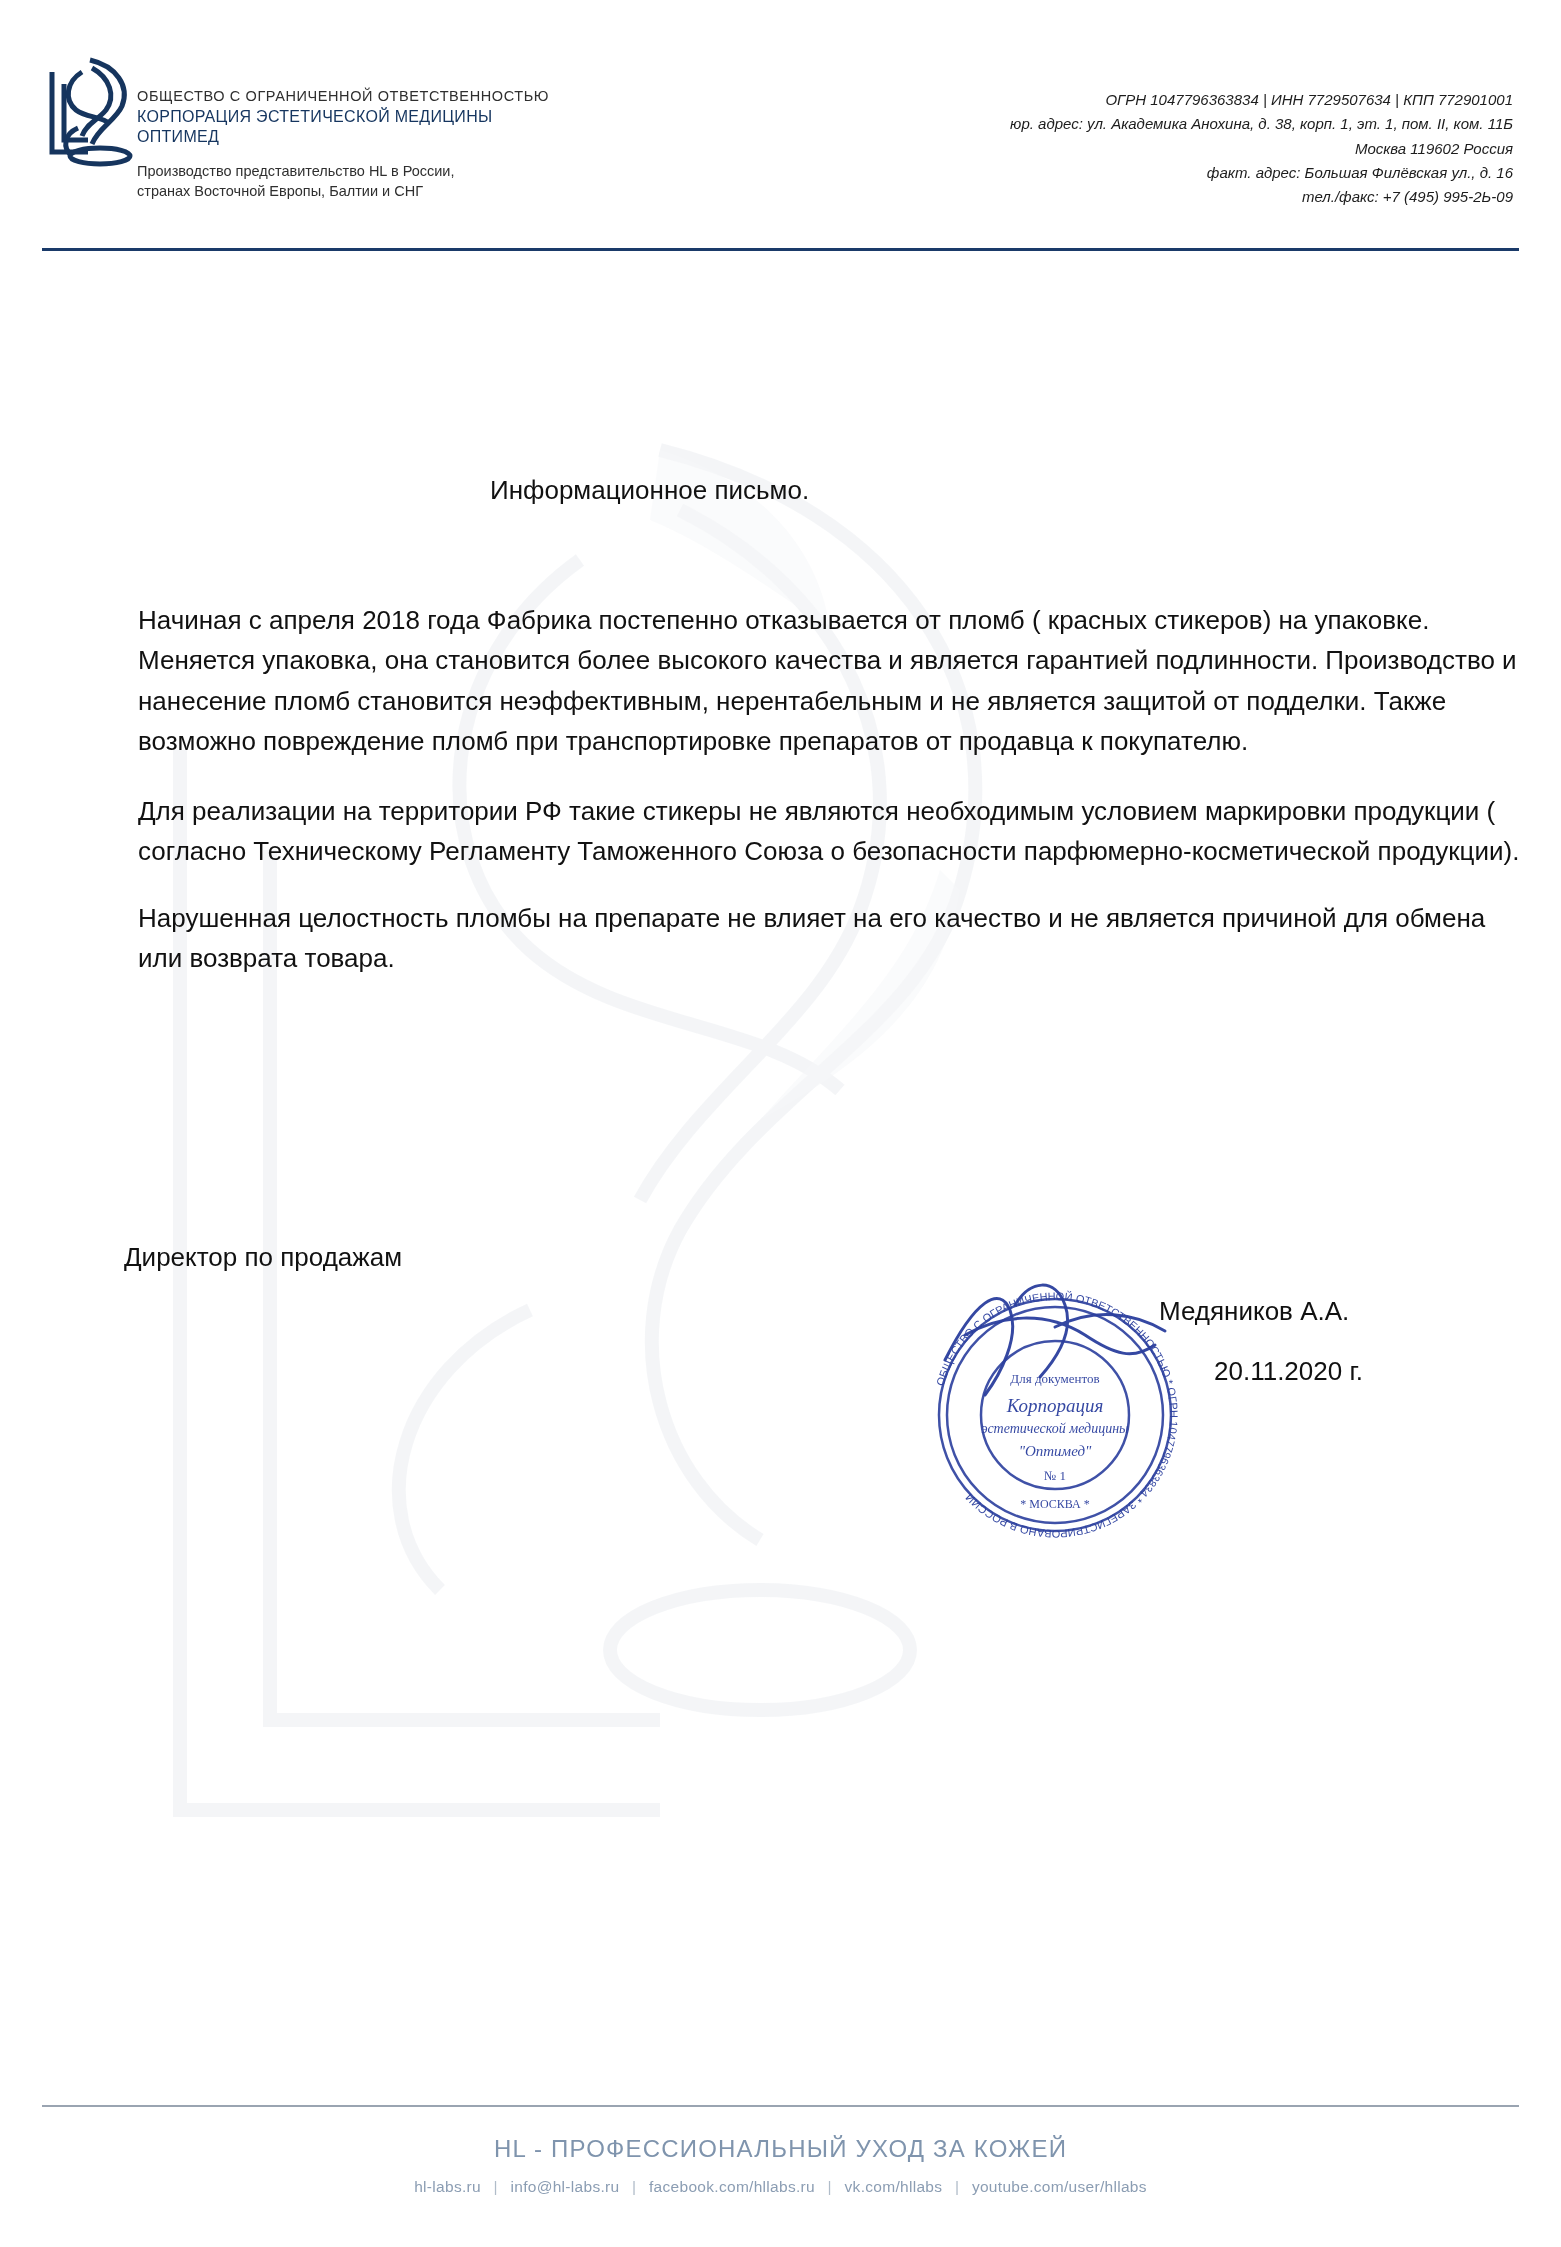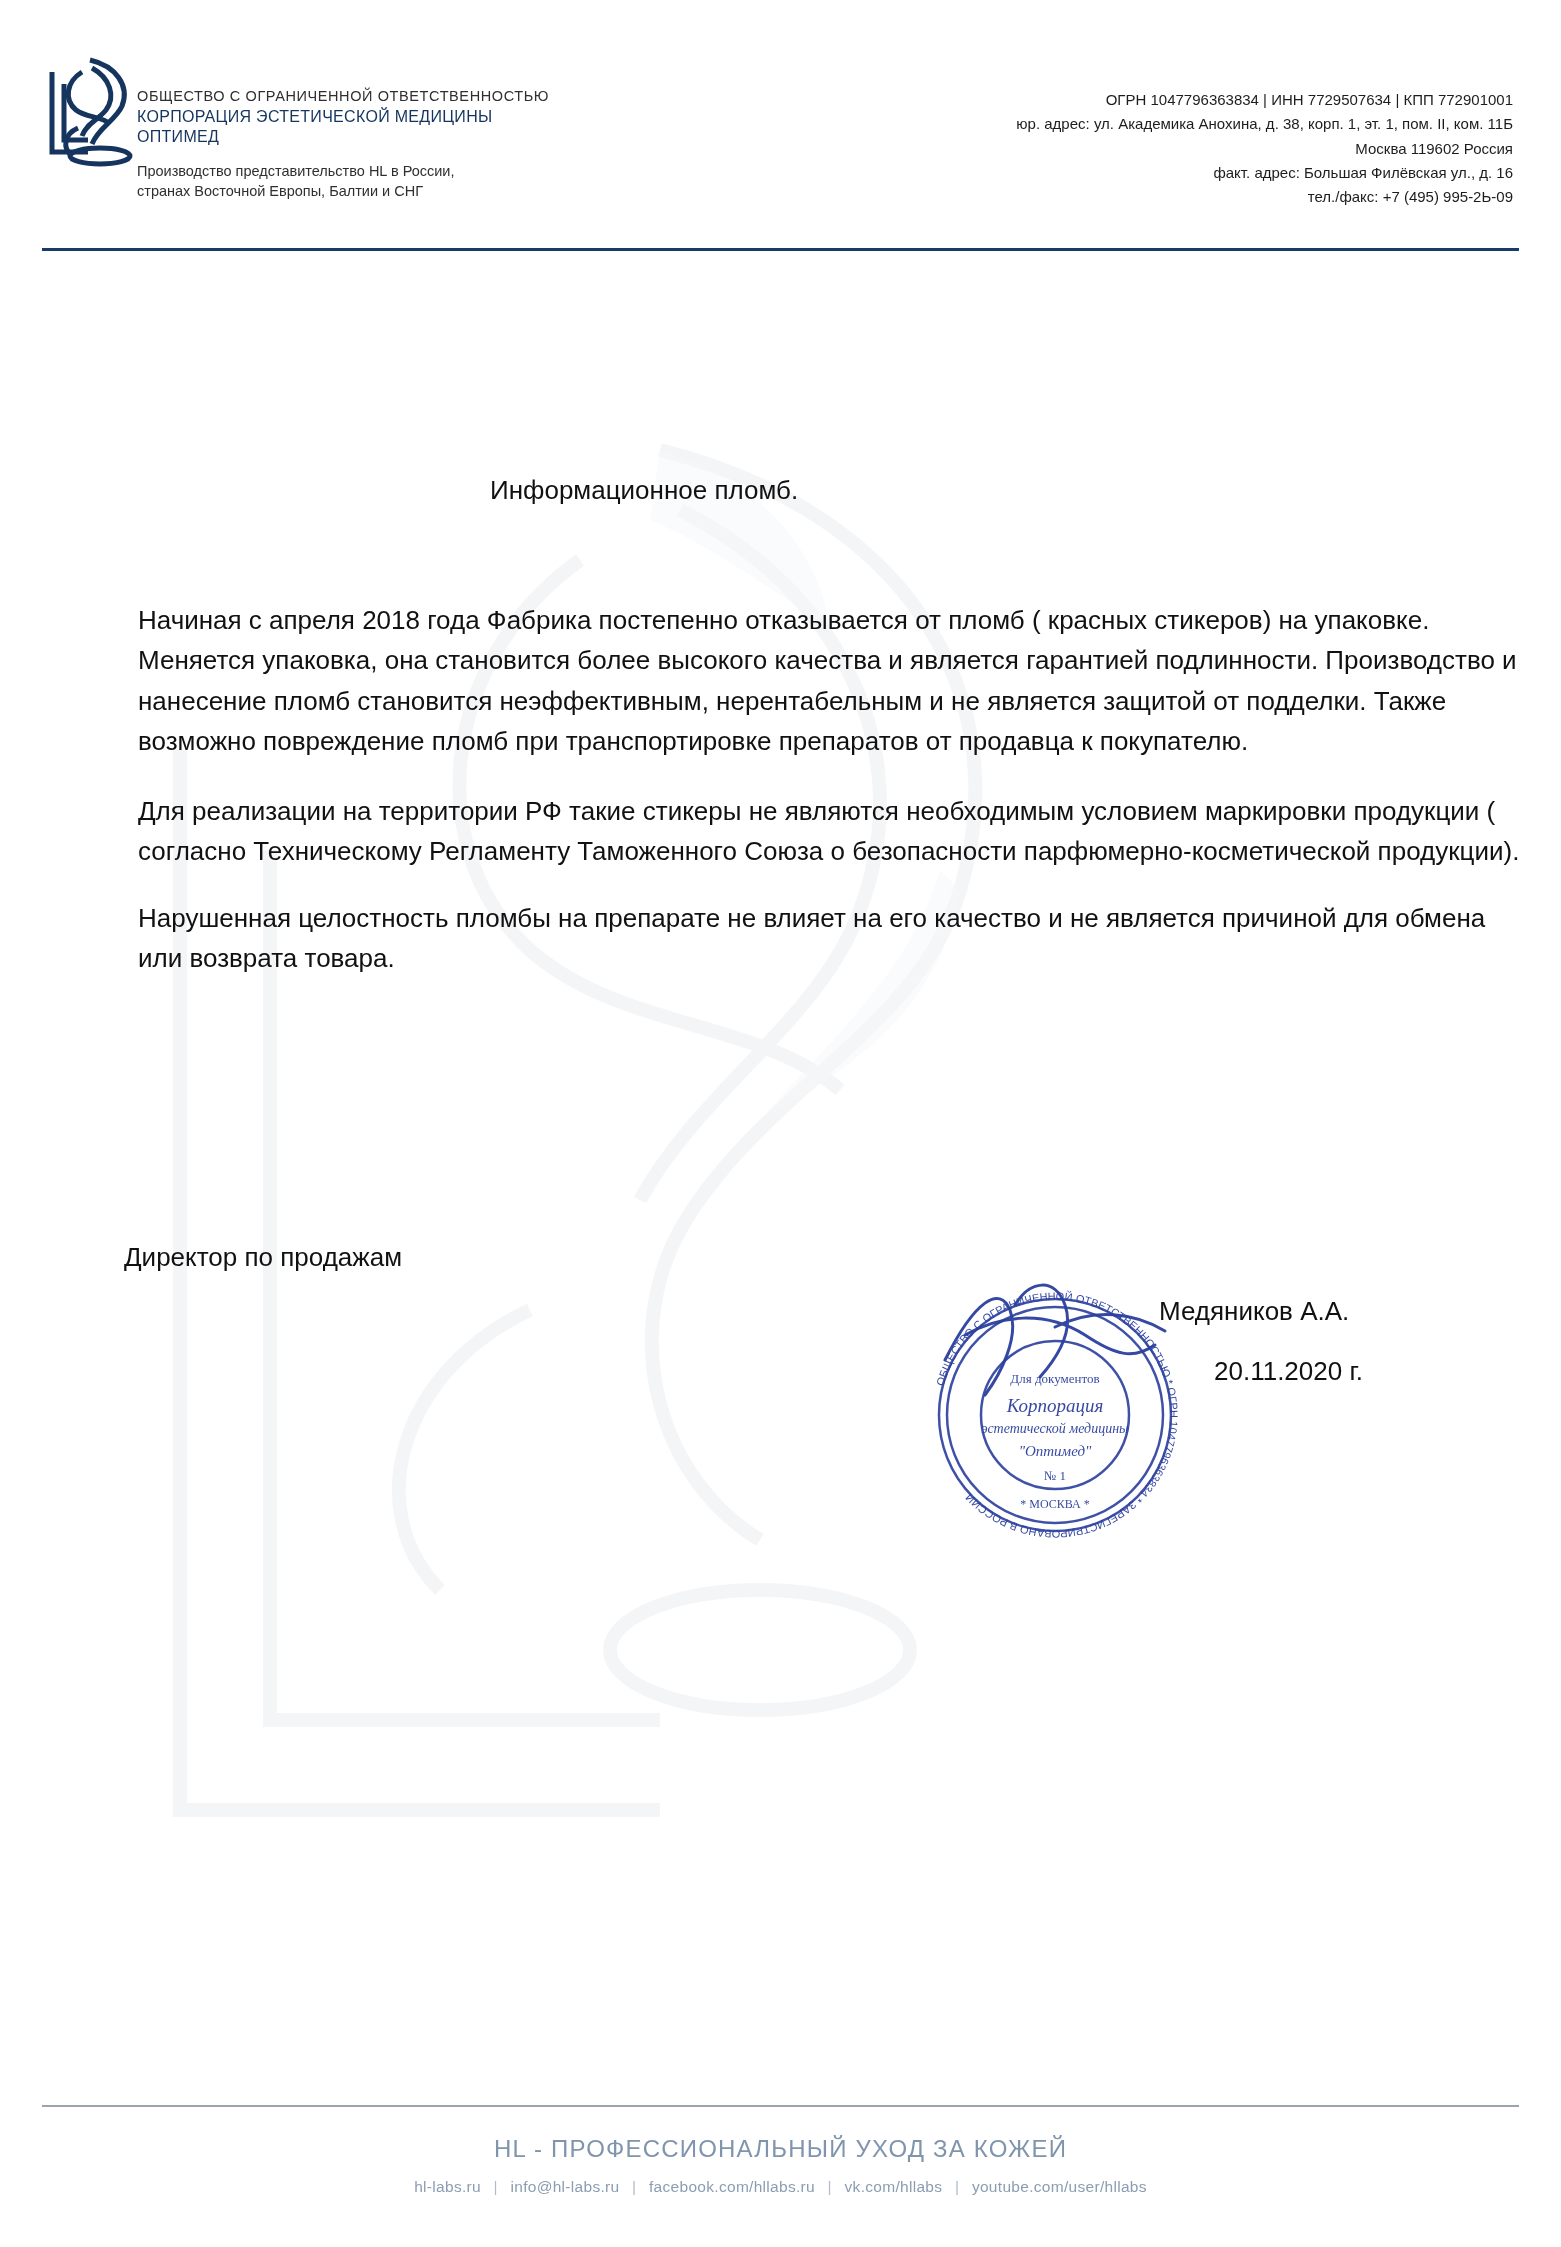--- a/index.html
+++ b/index.html
@@ -74,20 +74,21 @@
 
   .req-block {
     position: absolute;
     right: 48px;
     top: 88px;
     width: 640px;
     text-align: right;
     font-size: 15px;
     line-height: 1.62;
     color: #1d1d1d;
+    font-style: italic;
   }
 
   .header-rule {
     position: absolute;
     left: 42px;
     right: 42px;
     top: 248px;
     height: 3px;
     background: #1a3a69;
   }
@@ -236,21 +237,21 @@
       <div>ОГРН 1047796363834  |  ИНН 7729507634  |  КПП 772901001</div>
       <div>юр. адрес: ул. Академика Анохина, д. 38, корп. 1, эт. 1, пом. II, ком. 11Б</div>
       <div>Москва 119602   Россия</div>
       <div>факт. адрес: Большая Филёвская ул., д. 16</div>
       <div>тел./факс: +7 (495) 995-2Ь-09</div>
     </div>
 
     <div class="header-rule"></div>
   </div>
 
-  <div class="doc-title">Информационное пломб.</div>
+  <div class="doc-title">Информационное письмо.</div>
 
   <div class="body-text">
     <p>Начиная с апреля 2018 года Фабрика постепенно отказывается от пломб ( красных стикеров) на упаковке. Меняется упаковка, она становится более высокого качества и является гарантией подлинности. Производство и нанесение пломб становится неэффективным, нерентабельным и не является защитой от подделки. Также возможно повреждение пломб при транспортировке препаратов от продавца к покупателю.</p>
     <p class="tight">Для реализации на территории РФ такие стикеры не являются необходимым условием маркировки продукции ( согласно Техническому Регламенту Таможенного Союза о безопасности парфюмерно-косметической продукции).</p>
     <p>Нарушенная целостность пломбы на препарате не влияет на его качество и не является причиной для обмена или возврата товара.</p>
   </div>
 
   <div class="sign-block">
     <div class="sign-row-1">Директор по продажам</div>
     <div class="sign-name">Медяников А.А.</div>

